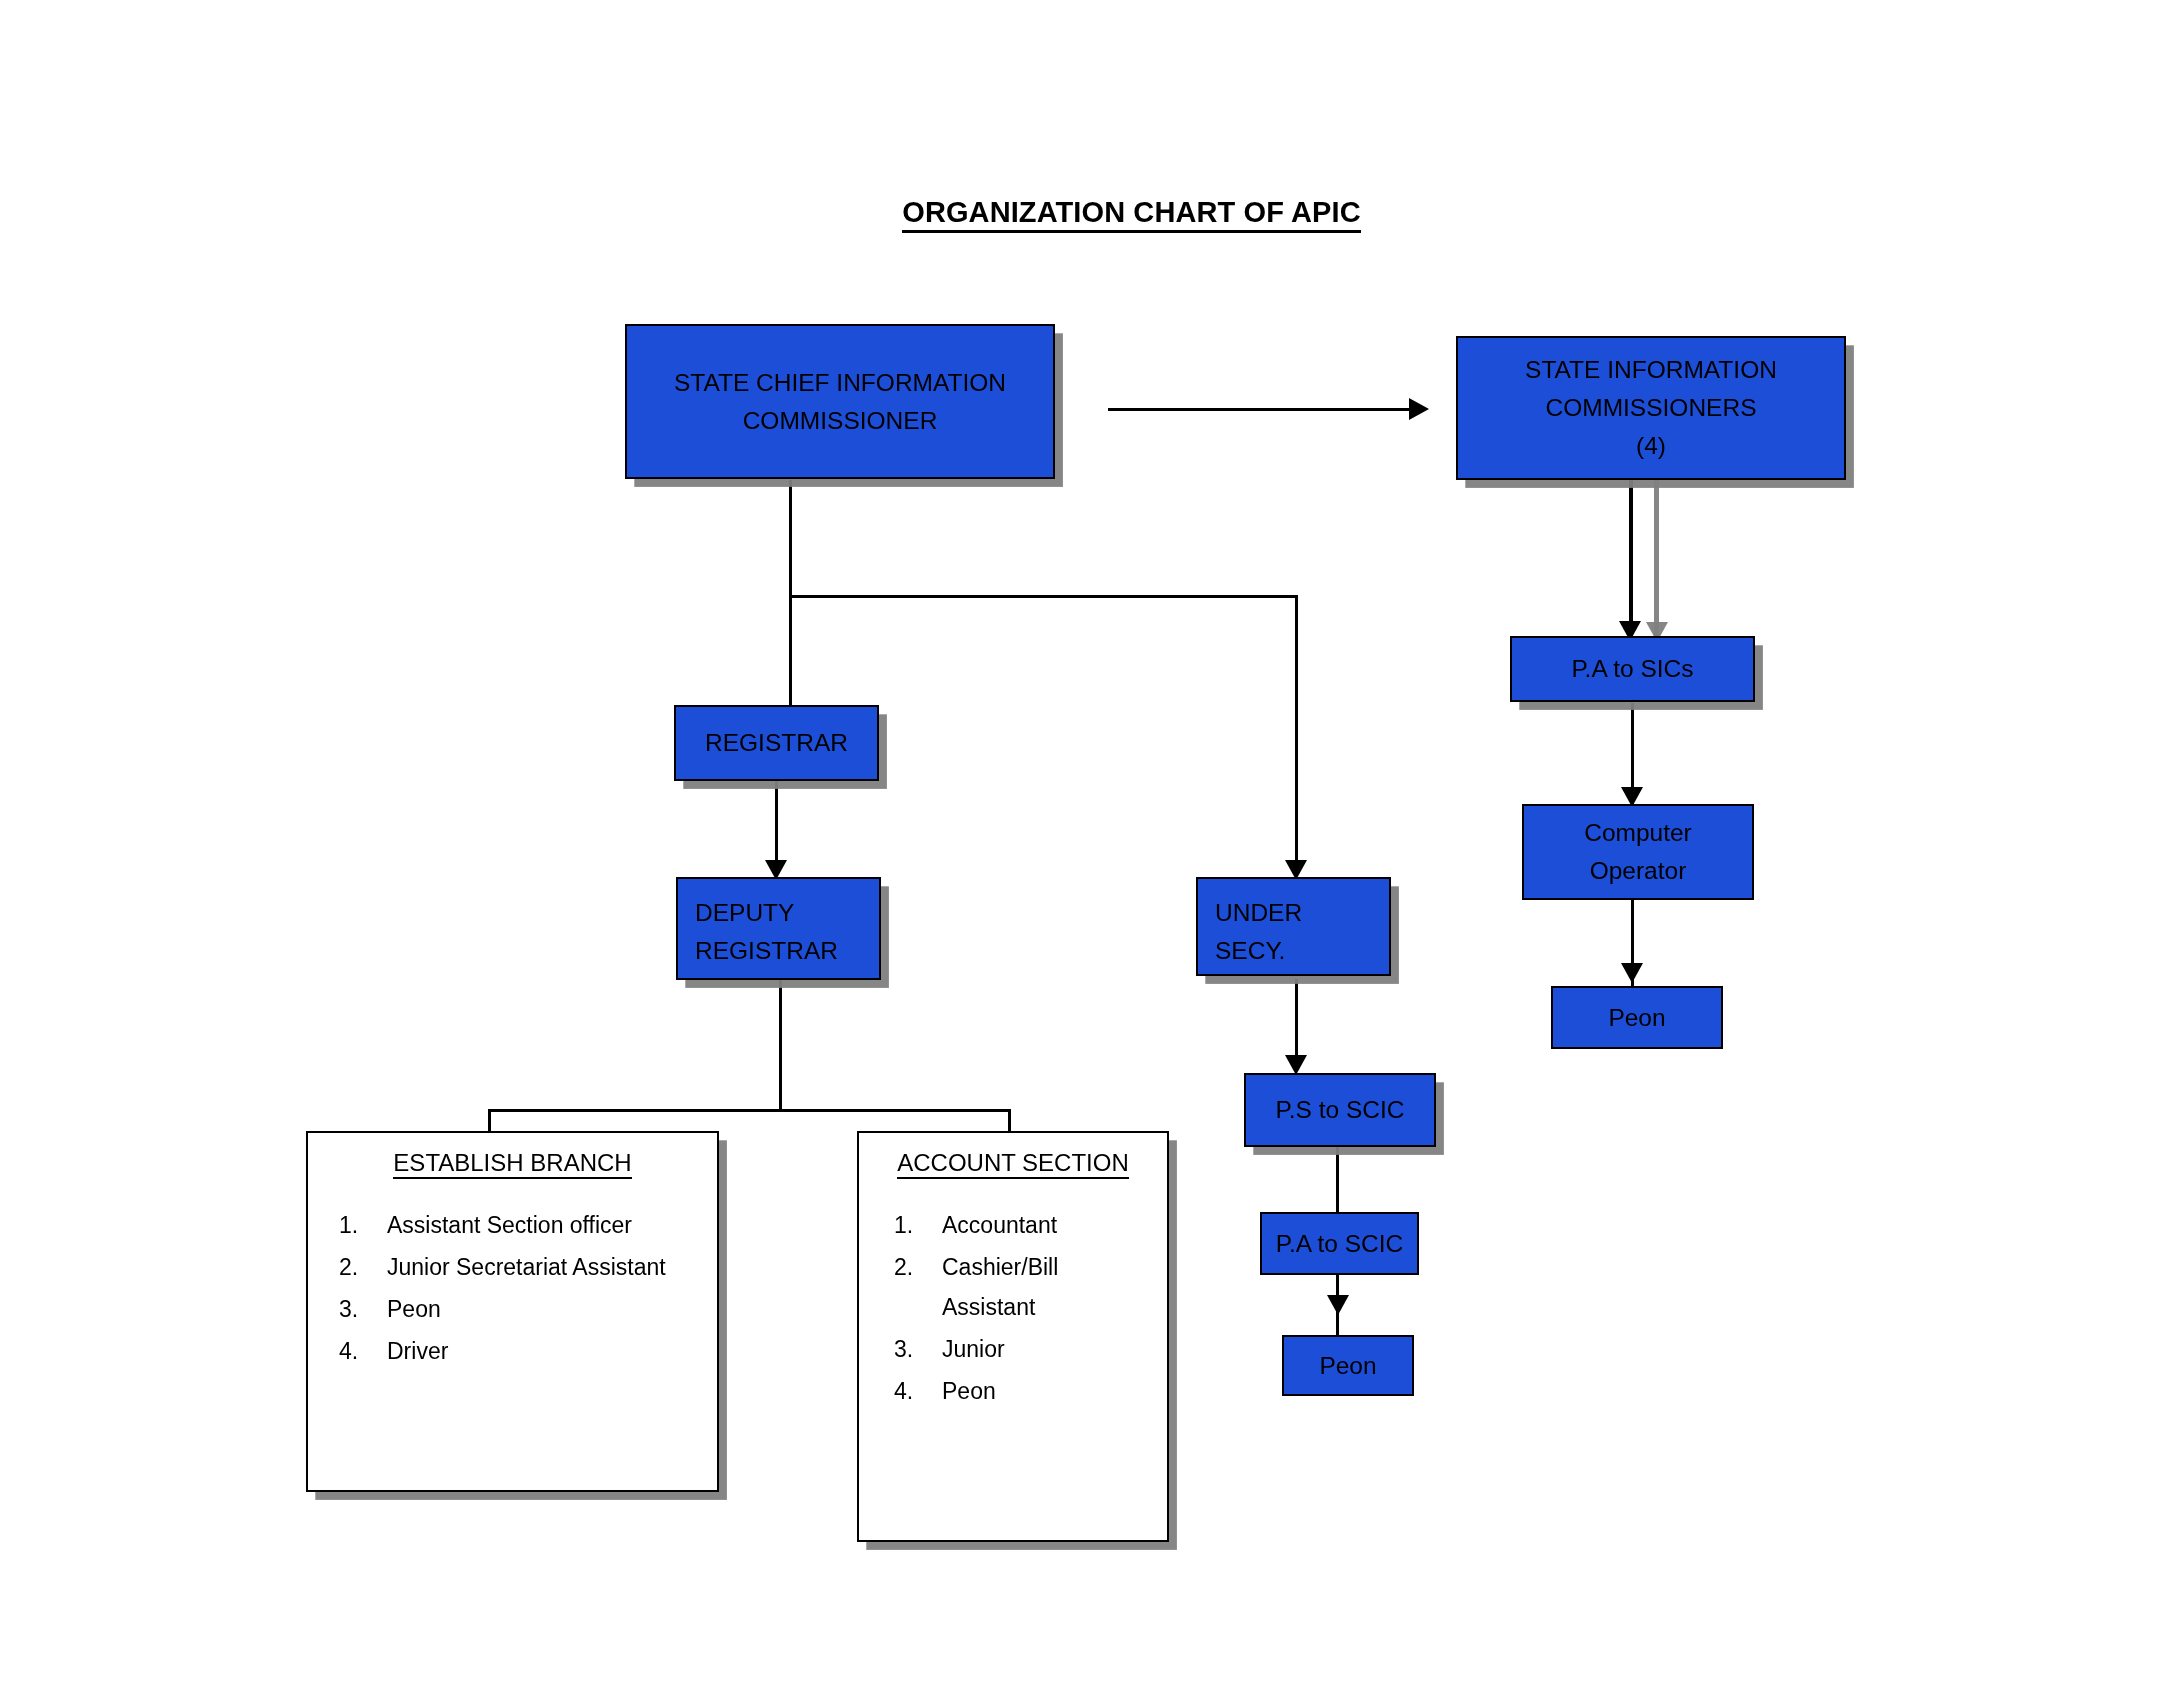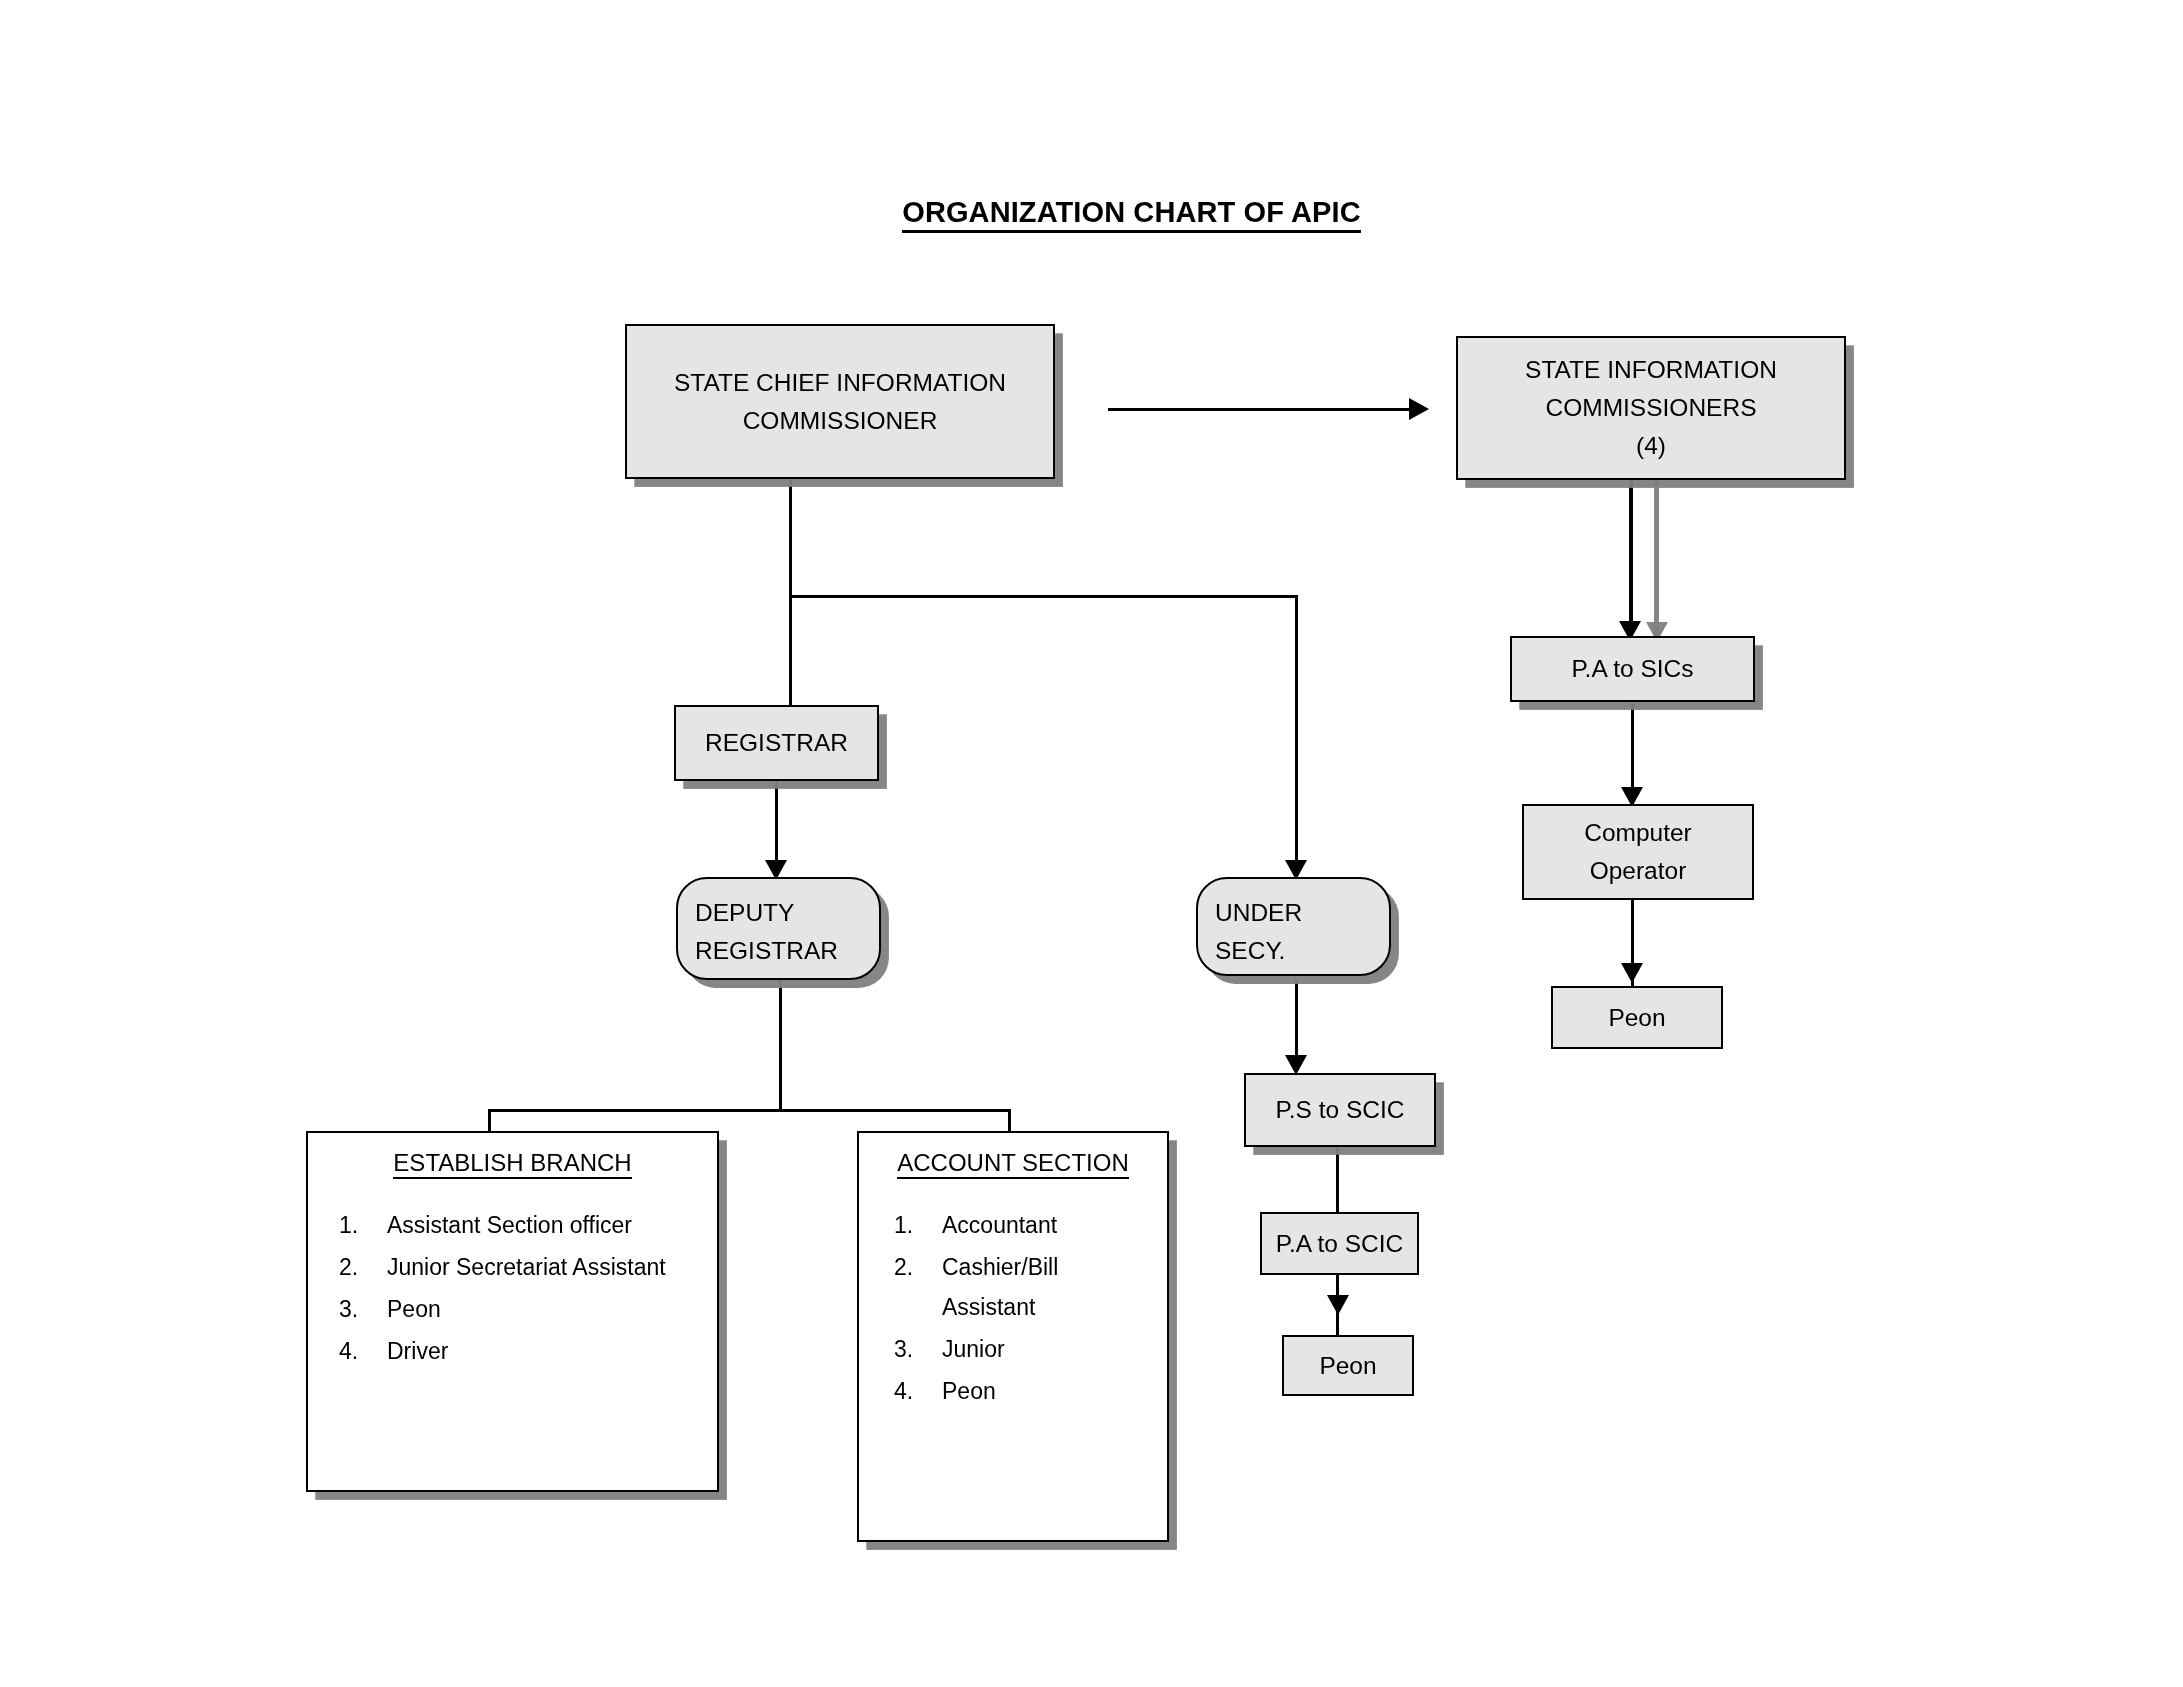--- a/index.html
+++ b/index.html
@@ -34,21 +34,21 @@
   }
   #chart-title span {
     border-bottom: 3.3px solid #000;
     padding-bottom: 2px;
   }
 
   
   .node {
     position: absolute;
     box-sizing: border-box;
-    background: #e5e5e5;
+    background: #1d4ed8;
     border: 2.6px solid #000000;
     display: flex;
     align-items: center;
     justify-content: center;
     text-align: center;
     font-size: 24.5px;
     line-height: 1.55;
     z-index: 5;
   }
   .node.shadow {
@@ -61,21 +61,20 @@
   }
   .node.thin {
     border-width: 2px;
   }
   .node.align-left .label {
     text-align: left;
     padding-left: 17px;
   }
   .node.top-text {
     align-items: flex-start;
-    border-radius: 31px;
   }
   .node.top-text .label {
     padding-top: 14.6px;
   }
 
   
   .listbox {
     position: absolute;
     box-sizing: border-box;
     background: #ffffff;

